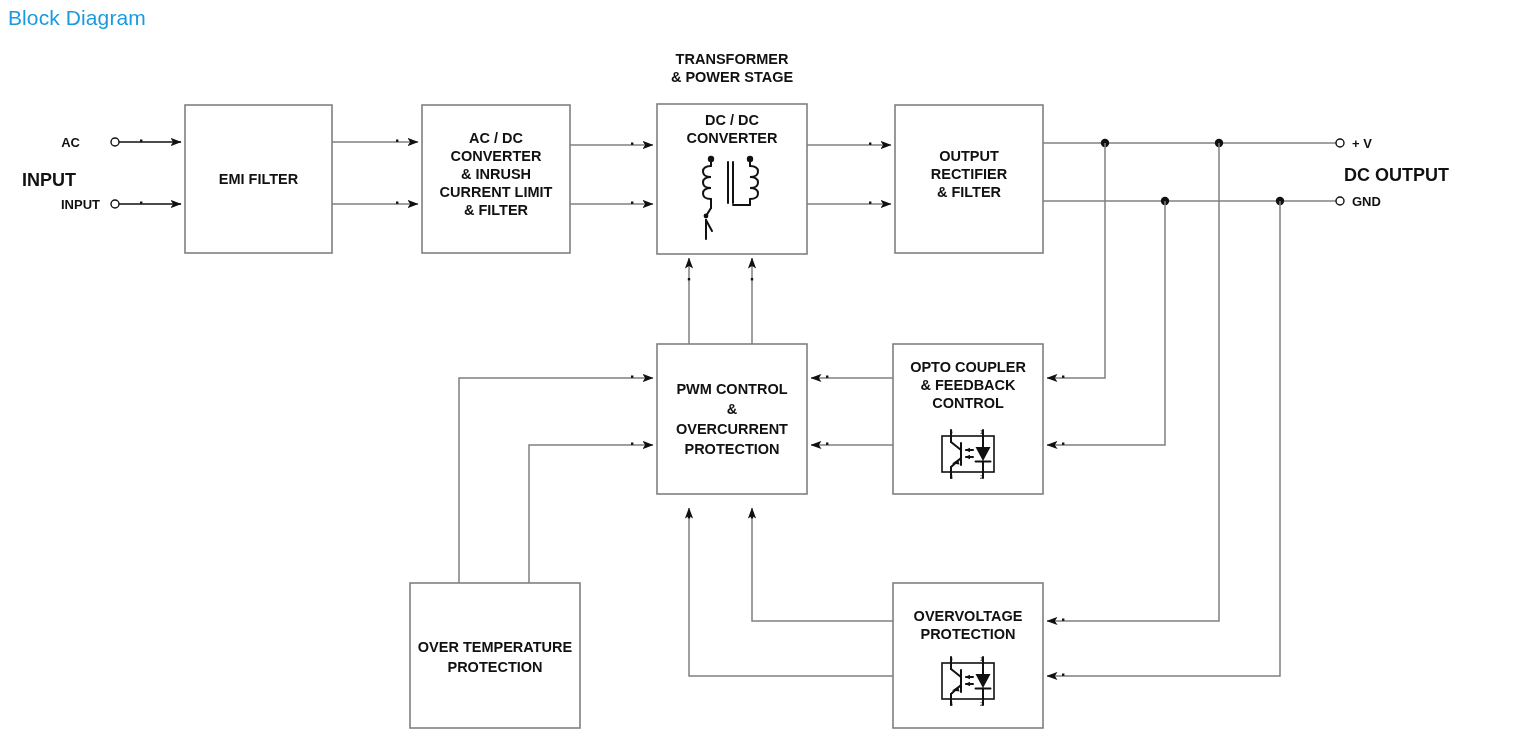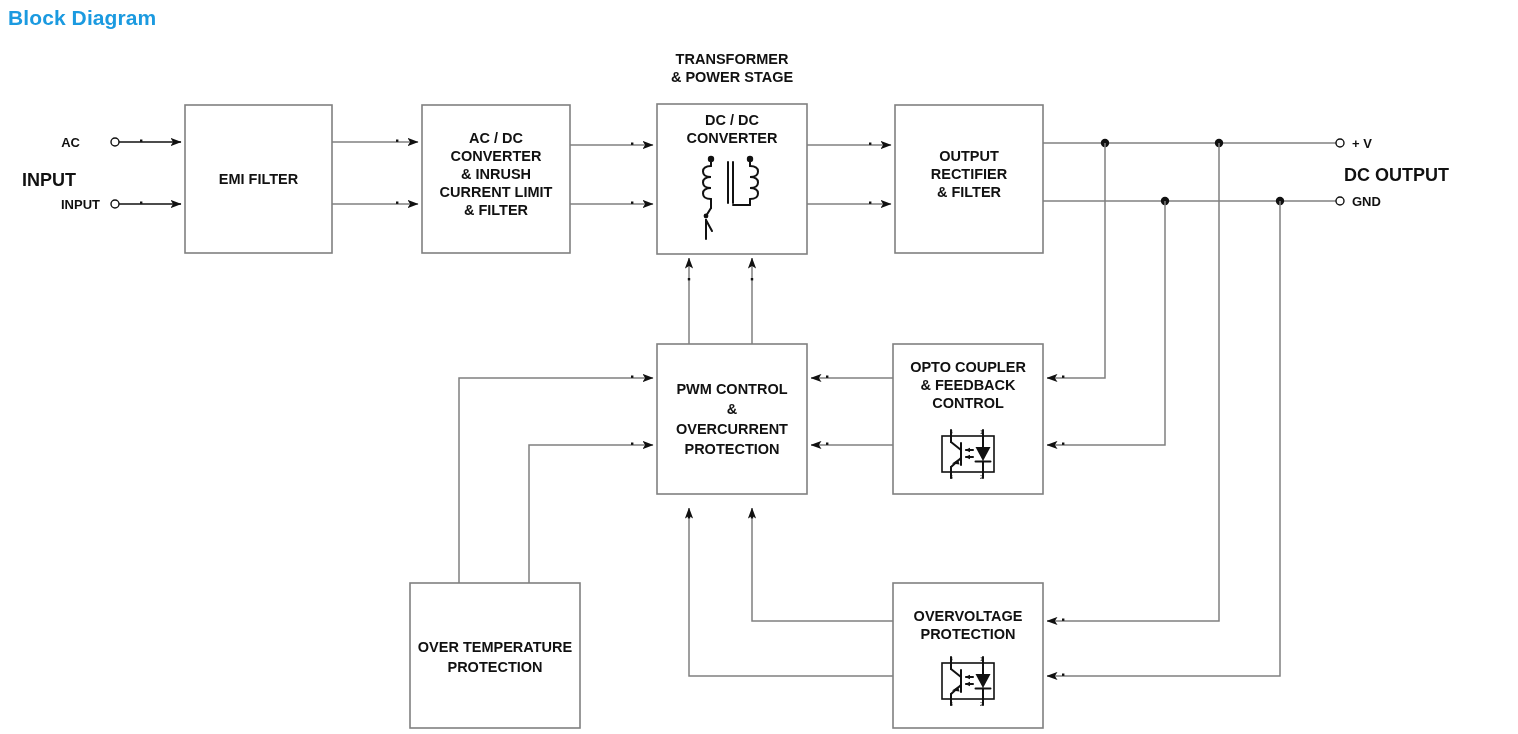--- a/index.html
+++ b/index.html
@@ -1,20 +1,20 @@
 <!DOCTYPE html>
 <html><head>
 <meta charset="utf-8">
 <style>
   html,body{margin:0;padding:0;background:#ffffff;}
   body{width:1518px;height:734px;overflow:hidden;
        font-family:"Liberation Sans", sans-serif;}
   #page-title{
     position:absolute;left:8px;top:6px;
-    font-size:21px;font-weight:bold;color:#1b9ae0;
+    font-size:21px;font-weight:normal;color:#1b9ae0;
     letter-spacing:.1px;
   }
   #diagram{position:absolute;left:0;top:0;}
   .blk{fill:#ffffff;stroke:#808080;stroke-width:1.6;}
   .wire{stroke:#808080;stroke-width:1.5;fill:none;}
   .wire-d{stroke:#111;stroke-width:1.5;fill:none;}
   .sym{stroke:#111;stroke-width:2;fill:none;stroke-linecap:round;}
   .symf{fill:#111;stroke:none;}
   .jdot{fill:#111;stroke:none;}
   .term{fill:#ffffff;stroke:#111;stroke-width:1.4;}

